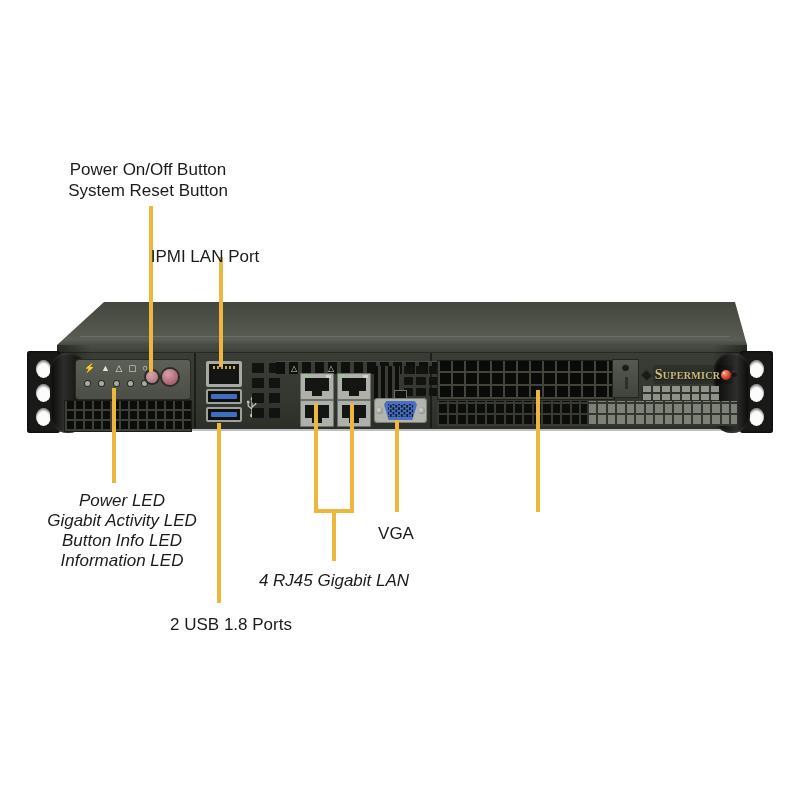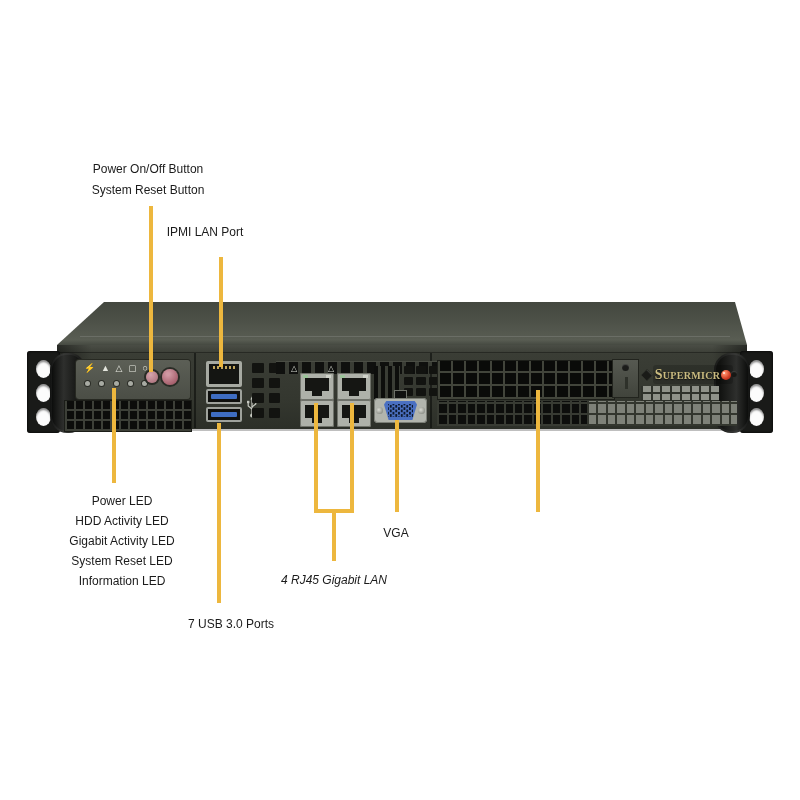--- a/index.html
+++ b/index.html
@@ -2,21 +2,21 @@
 <html><head>
 <meta charset="utf-8">
 <style>
   html,body{margin:0;padding:0;background:#fff;}
   #screen{position:relative;width:800px;height:800px;background:#ffffff;overflow:hidden;
           font-family:"Liberation Sans",sans-serif;}
   .abs{position:absolute;}
 
   
   .lbl{position:absolute;transform:translateX(-50%);text-align:center;color:#1b1b1b;
-       font-size:12px;line-height:21px;white-space:nowrap;}
+       font-size:17px;line-height:21px;white-space:nowrap;}
   .lbl-tight{line-height:20px;}
   .cl{position:absolute;width:4px;background:#edb73e;}
   .cl-h{position:absolute;height:4px;background:#edb73e;}
 
   
   .top-face{left:57px;top:302px;width:690px;height:43px;
     clip-path:polygon(47px 0,678px 0,690px 43px,0 43px);
     background:linear-gradient(180deg,#43473f 0%,#4d5148 45%,#595d53 88%,#454941 100%);}
   .top-seam{left:80px;top:336px;width:650px;height:1px;background:rgba(255,255,255,.12);}
   .front-face{left:57px;top:345px;width:690px;height:84px;
@@ -270,25 +270,24 @@
   <div class="cl" style="left:350px;top:403px;height:109px;"></div>
   <div class="cl-h" style="left:314px;top:509px;width:40px;"></div>
   <div class="cl" style="left:332px;top:512px;height:49px;"></div>
   <div class="cl" style="left:395px;top:420px;height:92px;"></div>
   <div class="cl" style="left:536px;top:390px;height:122px;"></div>
 
   <div class="lbl" style="left:148px;top:159px;">
     <div>Power On/Off Button</div>
     <div>System Reset Button</div>
   </div>
-  <div class="lbl" style="left:205px;top:222px;">IPMI LAN Port</div>
-  <div class="lbl lbl-tight" style="left:122px;top:491px;">
+  <div class="lbl" style="left:205px;top:246px;">IPMI LAN Port</div>
+  <div class="lbl lbl-tight" style="left:122px;top:491px;font-style:italic;">
     <div>Power LED</div>
-    <div>HDD Activity LED</div>
     <div>Gigabit Activity LED</div>
-    <div>System Reset LED</div>
+    <div>Button Info LED</div>
     <div>Information LED</div>
   </div>
-  <div class="lbl" style="left:231px;top:614px;">7 USB 3.0 Ports</div>
+  <div class="lbl" style="left:231px;top:614px;">2 USB 1.8 Ports</div>
   <div class="lbl" style="left:334px;top:570px;font-style:italic;">4 RJ45 Gigabit LAN</div>
   <div class="lbl" style="left:396px;top:523px;">VGA</div>
 
 </div>
 
 </body></html>

